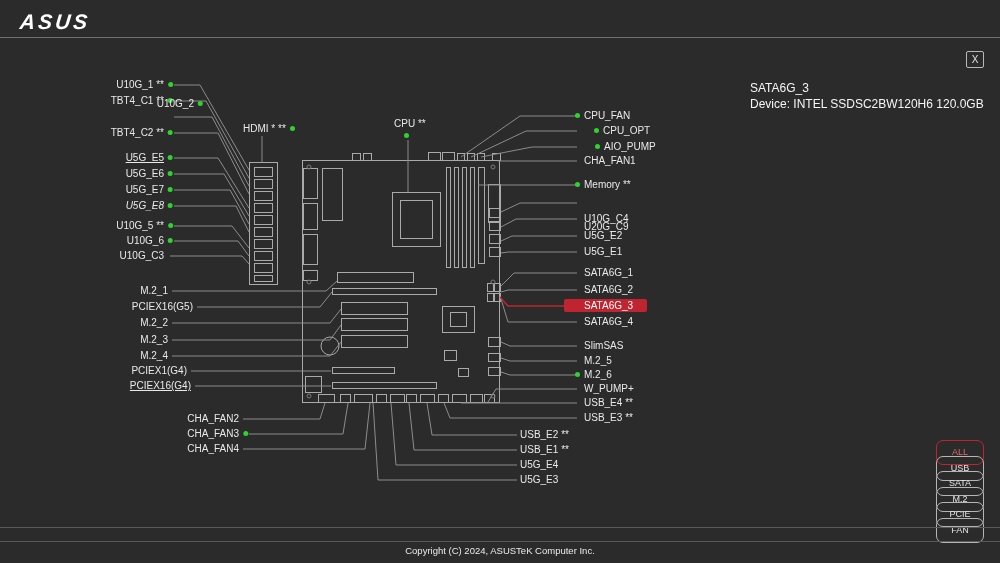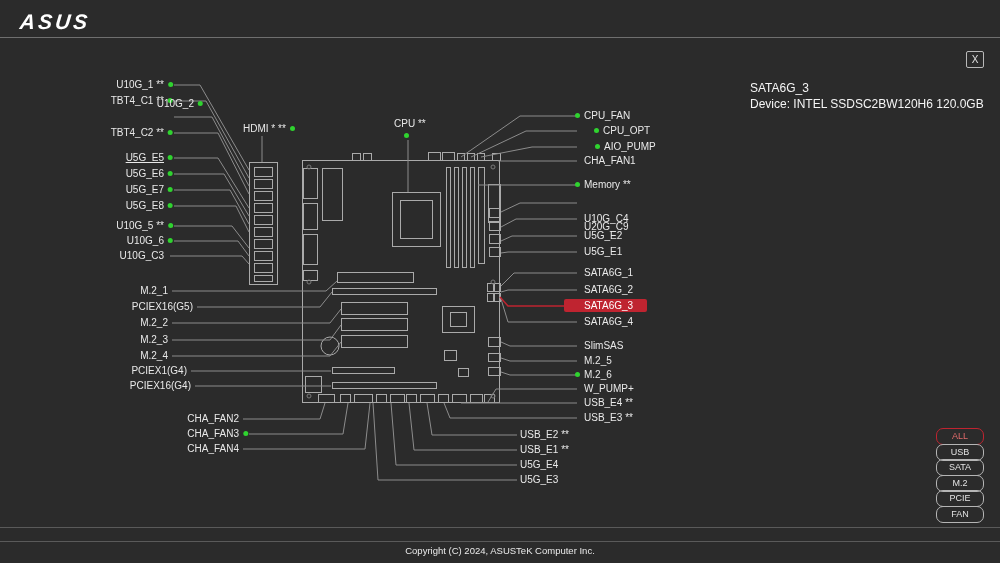--- a/index.html
+++ b/index.html
@@ -35,24 +35,24 @@
     margin-left:-20px;padding:0 14px 0 20px;border-radius:2px;
   }
   .dot{
     display:inline-block;width:5px;height:5px;border-radius:50%;
     background:var(--status-green,#2fd32f);
   }
   .dot.abs-after{position:absolute;right:-9px;top:4px;}
   .dot.abs-before{position:absolute;left:-9px;top:4px;}
   .dot.abs-free{position:absolute;}
   .filter-btn{
-    position:absolute;left:936px;width:48px;height:17px;box-sizing:border-box;
+    position:absolute;left:936px;width:48px;height:25px;box-sizing:border-box;
     border:1px solid #b5b5b5;border-radius:7px;
     display:flex;align-items:center;justify-content:center;
-    font-size:9px;line-height:9px;color:#e3e3e3;cursor:pointer;
+    font-size:9px;line-height:9px;color:#e3e3e3;cursor:pointer;margin-top:12px;
   }
   .filter-btn.active{border-color:var(--accent,#bf2430);color:#e06a6a;}
   .footer-line1{position:absolute;left:0;right:0;top:527px;height:1px;background:#5a5a5a;}
   .legend{position:absolute;left:0;right:0;top:530px;text-align:center;font-size:9px;color:#979797;}
   .footer-line2{position:absolute;left:0;right:0;top:541px;height:1px;background:#5a5a5a;}
   .copyright{position:absolute;left:0;right:0;top:545px;text-align:center;font-size:9.5px;color:#eaeaea;}
 </style>
 </head>
 <body>
 
@@ -198,31 +198,31 @@
   </svg>
 
   <div class="label-layer" id="label-layer">
       <div class="port-label r" style="left: 164px; top: 78px;"><span>U10G_1 **</span><span class="dot abs-after"></span></div>
       <div class="port-label r" style="left: 164px; top: 94px;"><span>TBT4_C1 **</span><span class="dot abs-after"></span></div>
       <div class="port-label r" style="left: 164px; top: 97px; margin-left: 30px;"><span>U10G_2</span><span class="dot abs-after"></span></div>
       <div class="port-label r" style="left: 164px; top: 126px;"><span>TBT4_C2 **</span><span class="dot abs-after"></span></div>
       <div class="port-label r" style="left: 164px; top: 151px; text-decoration: underline;"><span>U5G_E5</span><span class="dot abs-after"></span></div>
       <div class="port-label r" style="left: 164px; top: 167px;"><span>U5G_E6</span><span class="dot abs-after"></span></div>
       <div class="port-label r" style="left: 164px; top: 183px;"><span>U5G_E7</span><span class="dot abs-after"></span></div>
-      <div class="port-label r" style="left: 164px; top: 199px;"><span>U5G_E8</span><span class="dot abs-after"></span></div>
+      <div class="port-label r" style="left: 164px; top: 199px; font-style: italic;"><span>U5G_E8</span><span class="dot abs-after"></span></div>
       <div class="port-label r" style="left: 164px; top: 219px;"><span>U10G_5 **</span><span class="dot abs-after"></span></div>
       <div class="port-label r" style="left: 164px; top: 234px;"><span>U10G_6</span><span class="dot abs-after"></span></div>
       <div class="port-label r" style="left: 164px; top: 249px;"><span>U10G_C3</span></div>
       <div class="port-label r" style="left: 168px; top: 284px;"><span>M.2_1</span></div>
       <div class="port-label r" style="left: 193px; top: 300px;"><span>PCIEX16(G5)</span></div>
       <div class="port-label r" style="left: 168px; top: 316px;"><span>M.2_2</span></div>
       <div class="port-label r" style="left: 168px; top: 333px;"><span>M.2_3</span></div>
       <div class="port-label r" style="left: 168px; top: 349px;"><span>M.2_4</span></div>
       <div class="port-label r" style="left: 187px; top: 364px;"><span>PCIEX1(G4)</span></div>
-      <div class="port-label r" style="left: 191px; top: 379px;"><span>PCIEX16(G4)</span></div>
+      <div class="port-label r" style="left: 191px; top: 379px; text-decoration: underline;"><span>PCIEX16(G4)</span></div>
       <div class="port-label r" style="left: 239px; top: 412px;"><span>CHA_FAN2</span></div>
       <div class="port-label r" style="left: 239px; top: 427px;"><span>CHA_FAN3</span><span class="dot abs-after"></span></div>
       <div class="port-label r" style="left: 239px; top: 442px;"><span>CHA_FAN4</span></div>
       <div class="port-label" style="left: 243px; top: 122px;"><span>HDMI * **</span><span class="dot abs-after"></span></div>
       <div class="port-label" style="left: 394px; top: 117px;"><span>CPU **</span></div>
       <span class="dot abs-free" style="left: 404px; top: 133px;"></span>
       <div class="port-label" style="left: 584px; top: 109px;"><span>CPU_FAN</span><span class="dot abs-before"></span></div>
       <div class="port-label" style="left: 571px; top: 124px; margin-left: 32px;"><span>CPU_OPT</span><span class="dot abs-before"></span></div>
       <div class="port-label" style="left: 584px; top: 140px; margin-left: 20px;"><span>AIO_PUMP</span><span class="dot abs-before"></span></div>
       <div class="port-label" style="left: 584px; top: 154px;"><span>CHA_FAN1</span></div>

